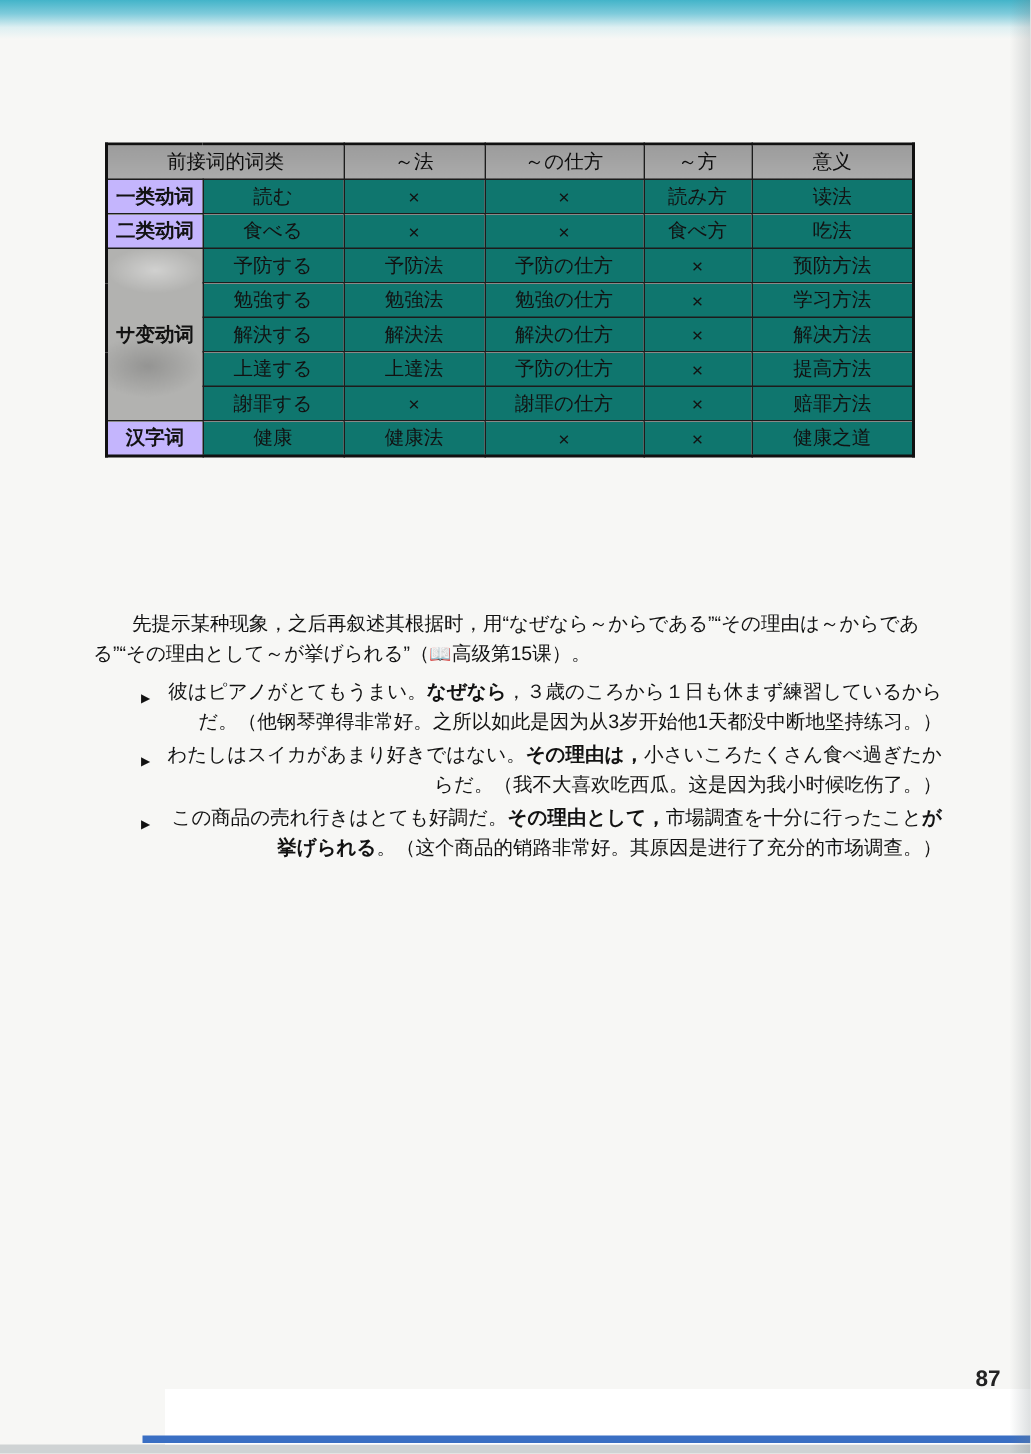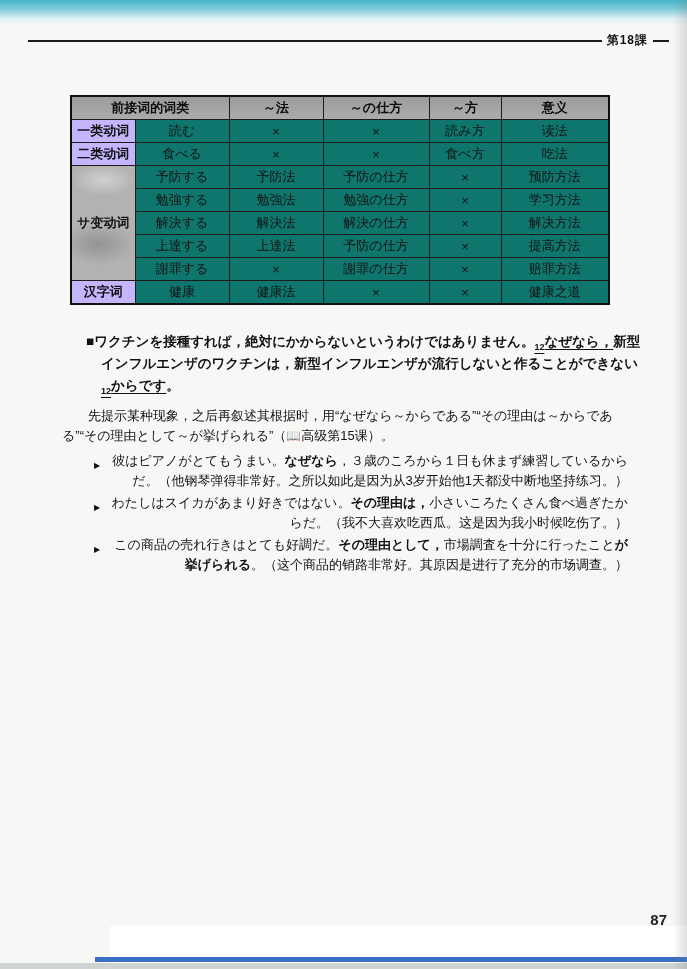--- a/index.html
+++ b/index.html
@@ -31,21 +31,21 @@
     border-collapse:collapse; table-layout:fixed;
     font-size:13px; text-align:center;
     border:2px solid #111;
   }
   table.vocab th, table.vocab td{
     border:1px solid #1c1c1c; height:22px; padding:0 2px;
     overflow:hidden; white-space:nowrap;
   }
   table.vocab th{
     background:linear-gradient(to bottom,#9c9c9c,#ababab);
-    font-weight:bold; color:#0d0d0d;
+    font-weight:normal; color:#0d0d0d;
   }
   td.cat{
     background:#c4b5fd; font-weight:bold;
   }
   td.cat-span{
     background:
       radial-gradient(ellipse 46px 22px at 50% 12%, rgba(255,255,255,0.40), rgba(255,255,255,0) 70%),
       radial-gradient(ellipse 52px 30px at 42% 68%, rgba(70,70,70,0.28), rgba(70,70,70,0) 70%),
       #b2b2b0;
     font-weight:bold;
@@ -91,25 +91,20 @@
     background:#3a6fc3;
   }
 </style>
 </head>
 <body>
 
 <div class="page">
 
   <div class="top-band"></div>
 
-  <div class="lesson-rule">
-    <div class="rule-line"></div>
-    <span class="lesson-label">第18課</span>
-    <div class="rule-line short"></div>
-  </div>
 
   <table class="vocab">
     <colgroup>
       <col style="width:64px">
         <col style="width:94px">
         <col style="width:94px">
       <col style="width:106px">
         <col style="width:72px">
         <col style="width:108px">
     </colgroup>
@@ -177,21 +172,20 @@
       <td class="cat">汉字词</td>
       <td class="data">健康</td>
       <td class="data">健康法</td>
       <td class="data">×</td>
       <td class="data">×</td>
       <td class="data">健康之道</td>
     </tr>
   </tbody>
     </table>
 
-  <div class="note"><span>■</span><span>ワクチンを接種すれば，絶対にかからないというわけではありません。</span><sub class="ul">12</sub><span class="ul">なぜなら，</span><span>新型インフルエンザのワクチンは，新型インフルエンザが流行しないと作ることができない</span><sub class="ul">12</sub><span class="ul">からです</span><span>。</span></div>
 
   <div class="sec">
     <p class="sec-intro"><span>先提示某种现象，之后再叙述其根据时，用“なぜなら～からである”“その理由は～からである”“その理由として～が挙げられる”（</span><span class="book">📖</span><span>高级第15课）。</span></p>
 
     <div class="bullets">
       <div class="bullet">
         <span class="bullet-marker">▶</span>
         <span class="bullet-text"><span>彼はピアノがとてもうまい。</span><span class="b">なぜなら</span><span>，３歳のころから１日も休まず練習しているからだ。（他钢琴弹得非常好。之所以如此是因为从3岁开始他1天都没中断地坚持练习。）</span></span>
       </div>
       <div class="bullet">

